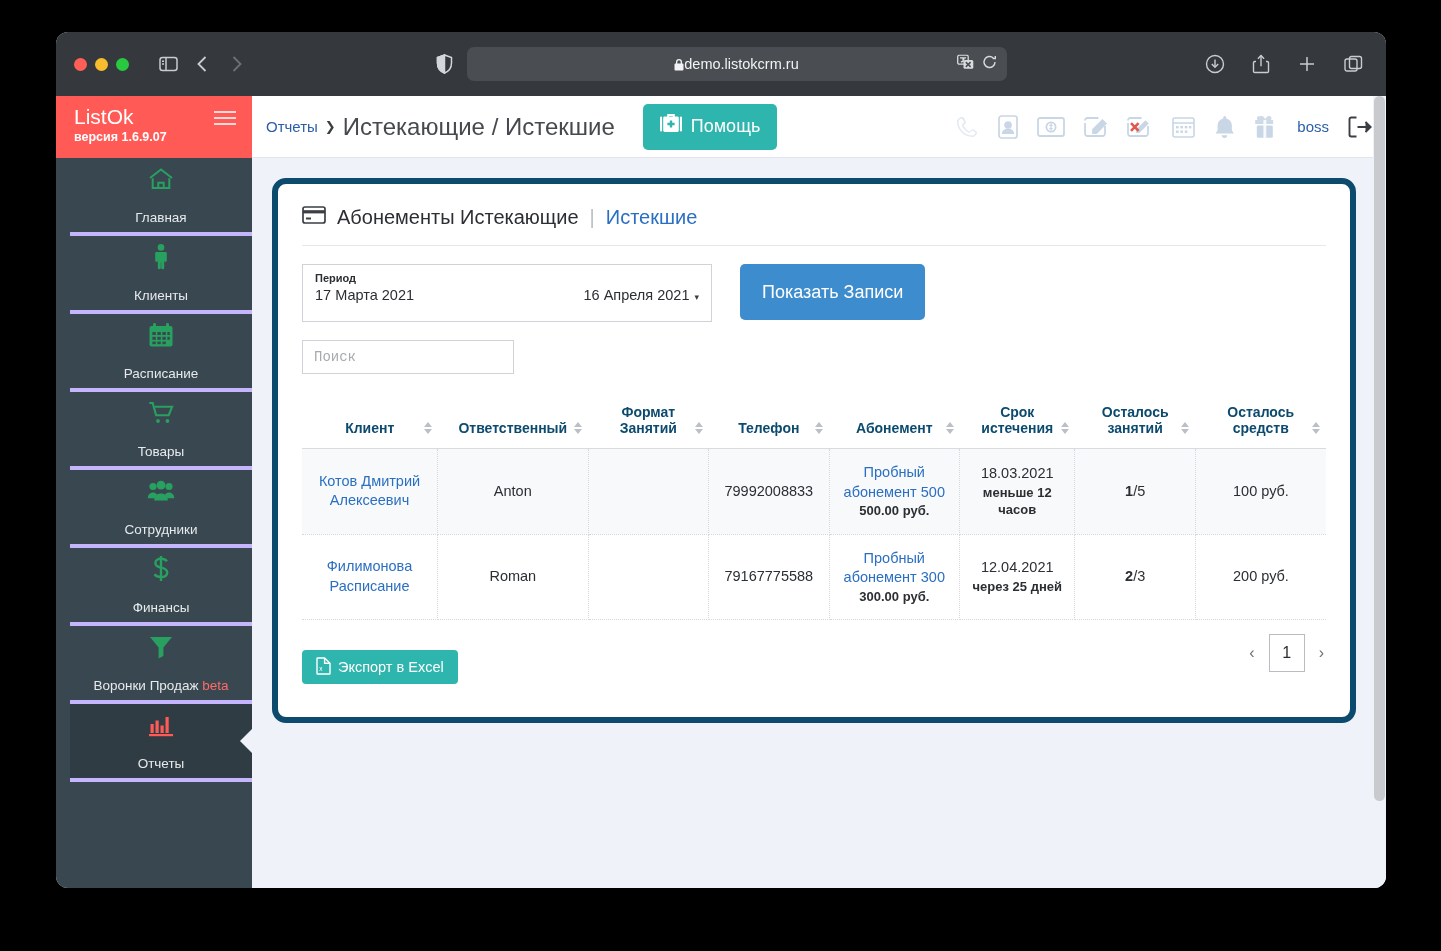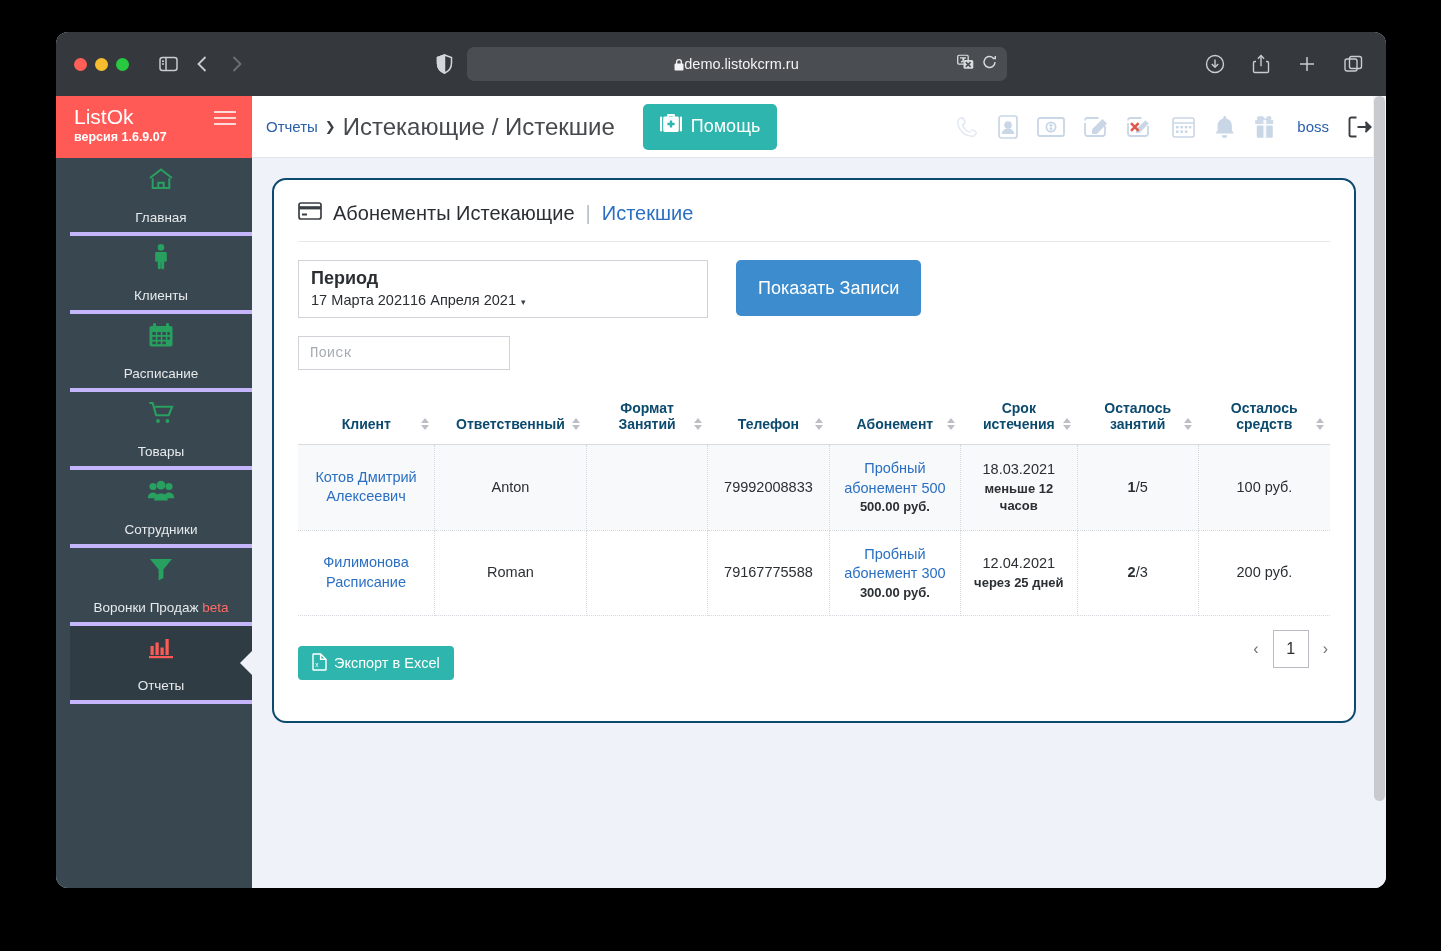--- a/index.html
+++ b/index.html
@@ -156,21 +156,21 @@
   .topicons { margin-left: auto; display: flex; align-items: center; gap: 19px; }
   .topicons .ti { color: #c9d6e6; display: flex; align-items: center; cursor: pointer; }
   .topicons .ti.redmark { position: relative; }
   .user { color: #2a5fa8; font-size: 15px; cursor: pointer; }
   .logout { color: #3a3f44; display: flex; cursor: pointer; }
 
   
   .content { flex: 1; padding: 20px 30px 0 20px; overflow: hidden; }
   .card {
     background: #fff;
-    border: 2px solid #0c4a6e;
+    border: 6px solid #0c4a6e;
     border-radius: 14px;
     padding: 22px 24px 28px 24px;
     height: 545px;
   }
   .card-title {
     display: flex; align-items: center; gap: 11px;
     font-size: 20px; color: #2b2f33;
     padding-bottom: 16px;
     border-bottom: 1px solid #e6e8ec;
   }
@@ -178,22 +178,22 @@
   .card-title .lnk { color: #2a6fc2; cursor: pointer; }
 
   .filters { display: flex; align-items: flex-start; gap: 28px; margin-top: 18px; }
   .period {
     width: 410px; height: 58px;
     border: 1px solid #cfd3d8;
     background: #fff;
     padding: 7px 12px 0 12px;
     cursor: pointer;
   }
-  .period .cap { font-size: 18px; font-weight: bold; color: #2b2f33; }
-  .period .row { display: flex; align-items: center; margin-top: 3px; }
+  .period .cap { font-size: 11px; font-weight: bold; color: #2b2f33; }
+  .period .row { display: flex; justify-content: space-between; align-items: center; margin-top: 3px; }
   .period .dt { font-size: 14.5px; color: #2b2f33; }
   .period .caret { font-size: 9px; color: #3a3f44; margin-left: 5px; }
 
   .show-btn {
     background: #3d8ccd;
     color: #fff; border: none;
     border-radius: 5px;
     height: 56px; padding: 0 22px;
     font-size: 18px; cursor: pointer;
   }
@@ -459,20 +459,29 @@
                 <circle cx="22" cy="6.5" r="3.6"></circle>
                 <circle cx="14" cy="5.2" r="4.4"></circle>
               <path d="M.8 18.2c0-3.4 2.4-5.6 5.2-5.6s5.2 2.2 5.2 5.6z"></path>
               <path d="M16.8 18.2c0-3.4 2.4-5.6 5.2-5.6s5.2 2.2 5.2 5.6z"></path>
               <path d="M7.2 20.4c0-4.1 3-6.8 6.8-6.8s6.8 2.7 6.8 6.8z"></path>
             </svg>
           </span>
           <span class="lbl">Сотрудники</span>
         </div>
 
+        <div class="nav-item">
+          <span class="ico">
+            <svg width="18" height="27" viewBox="0 0 18 27" fill="none" stroke="currentColor" stroke-width="2.4">
+              <line x1="9" y1="1" x2="9" y2="26"></line>
+              <path d="M15 6.3c-1.2-1.7-3.3-2.6-6-2.6-3.4 0-5.6 1.7-5.6 4.3 0 2.7 2 3.9 5.8 4.6 4 .8 6 2 6 4.8 0 2.8-2.4 4.6-6.2 4.6-3 0-5.2-1-6.5-2.8"></path>
+            </svg>
+          </span>
+          <span class="lbl">Финансы</span>
+        </div>
 
         <div class="nav-item">
           <span class="ico">
             <svg width="24" height="24" viewBox="0 0 24 24" fill="currentColor">
               <path d="M1 2h22l-8.6 10.4V21l-4.8 2.4v-11z"></path>
             </svg>
           </span>
           <span class="lbl">
             <span>Воронки Продаж</span>
             <span class="beta">beta</span>

